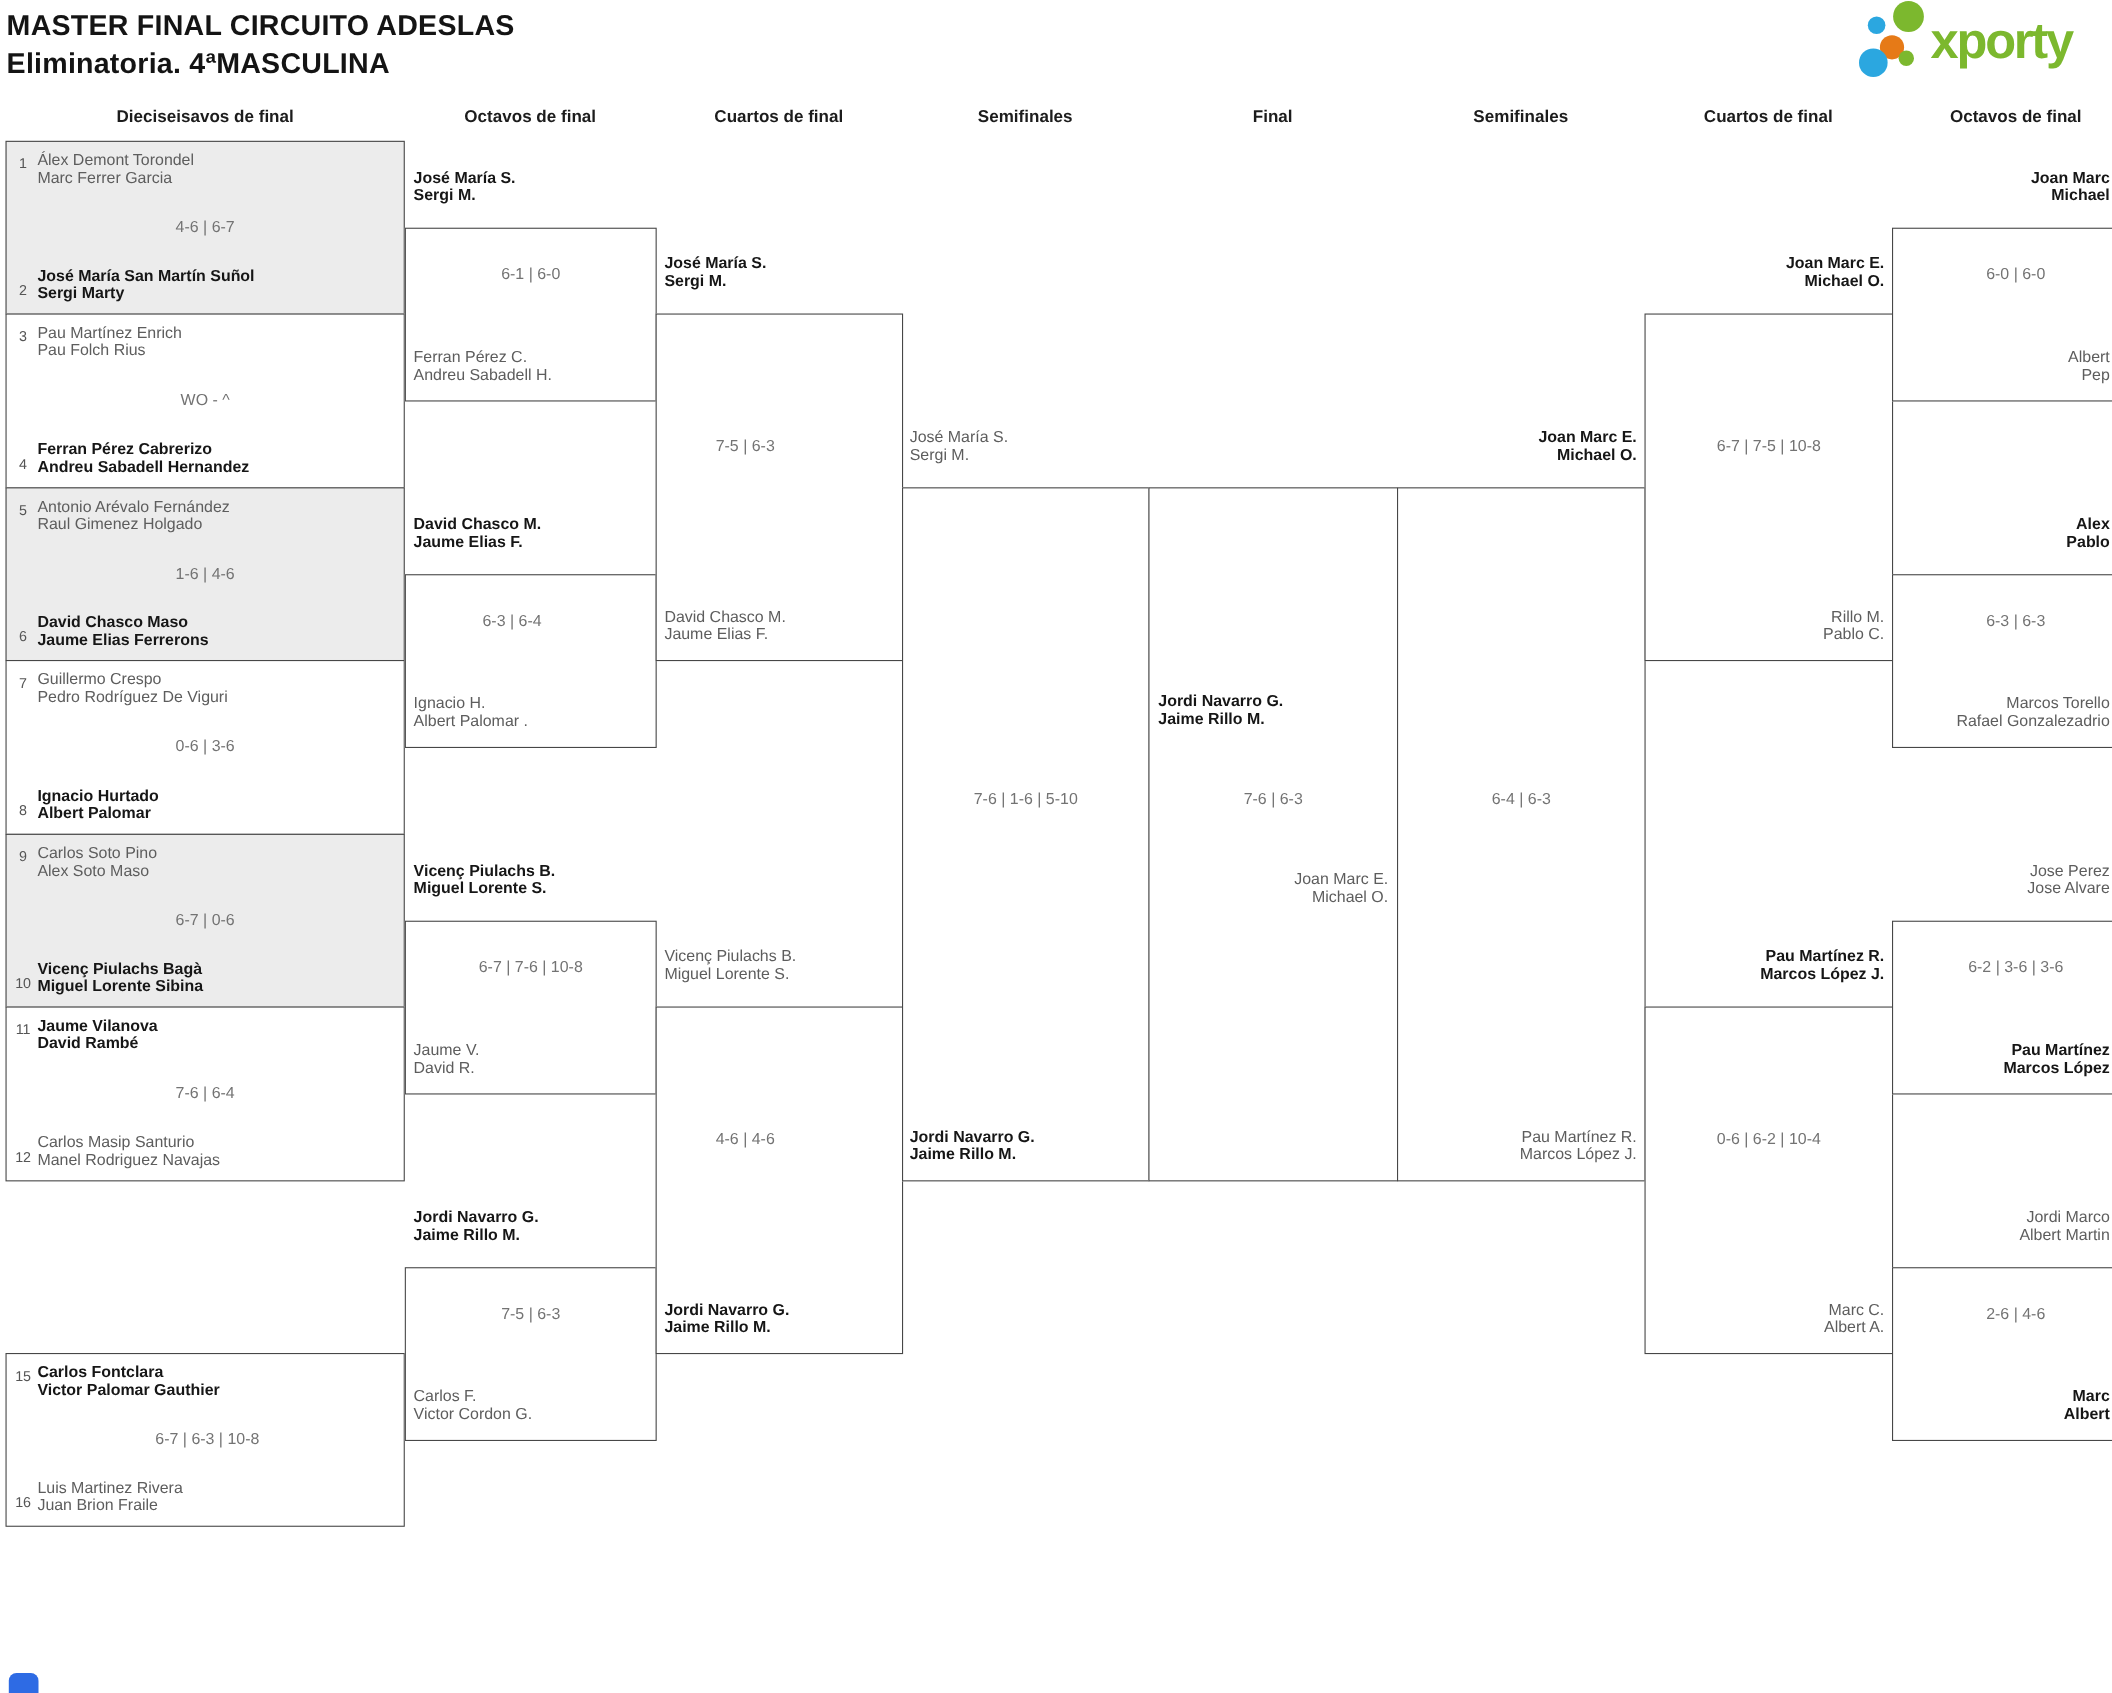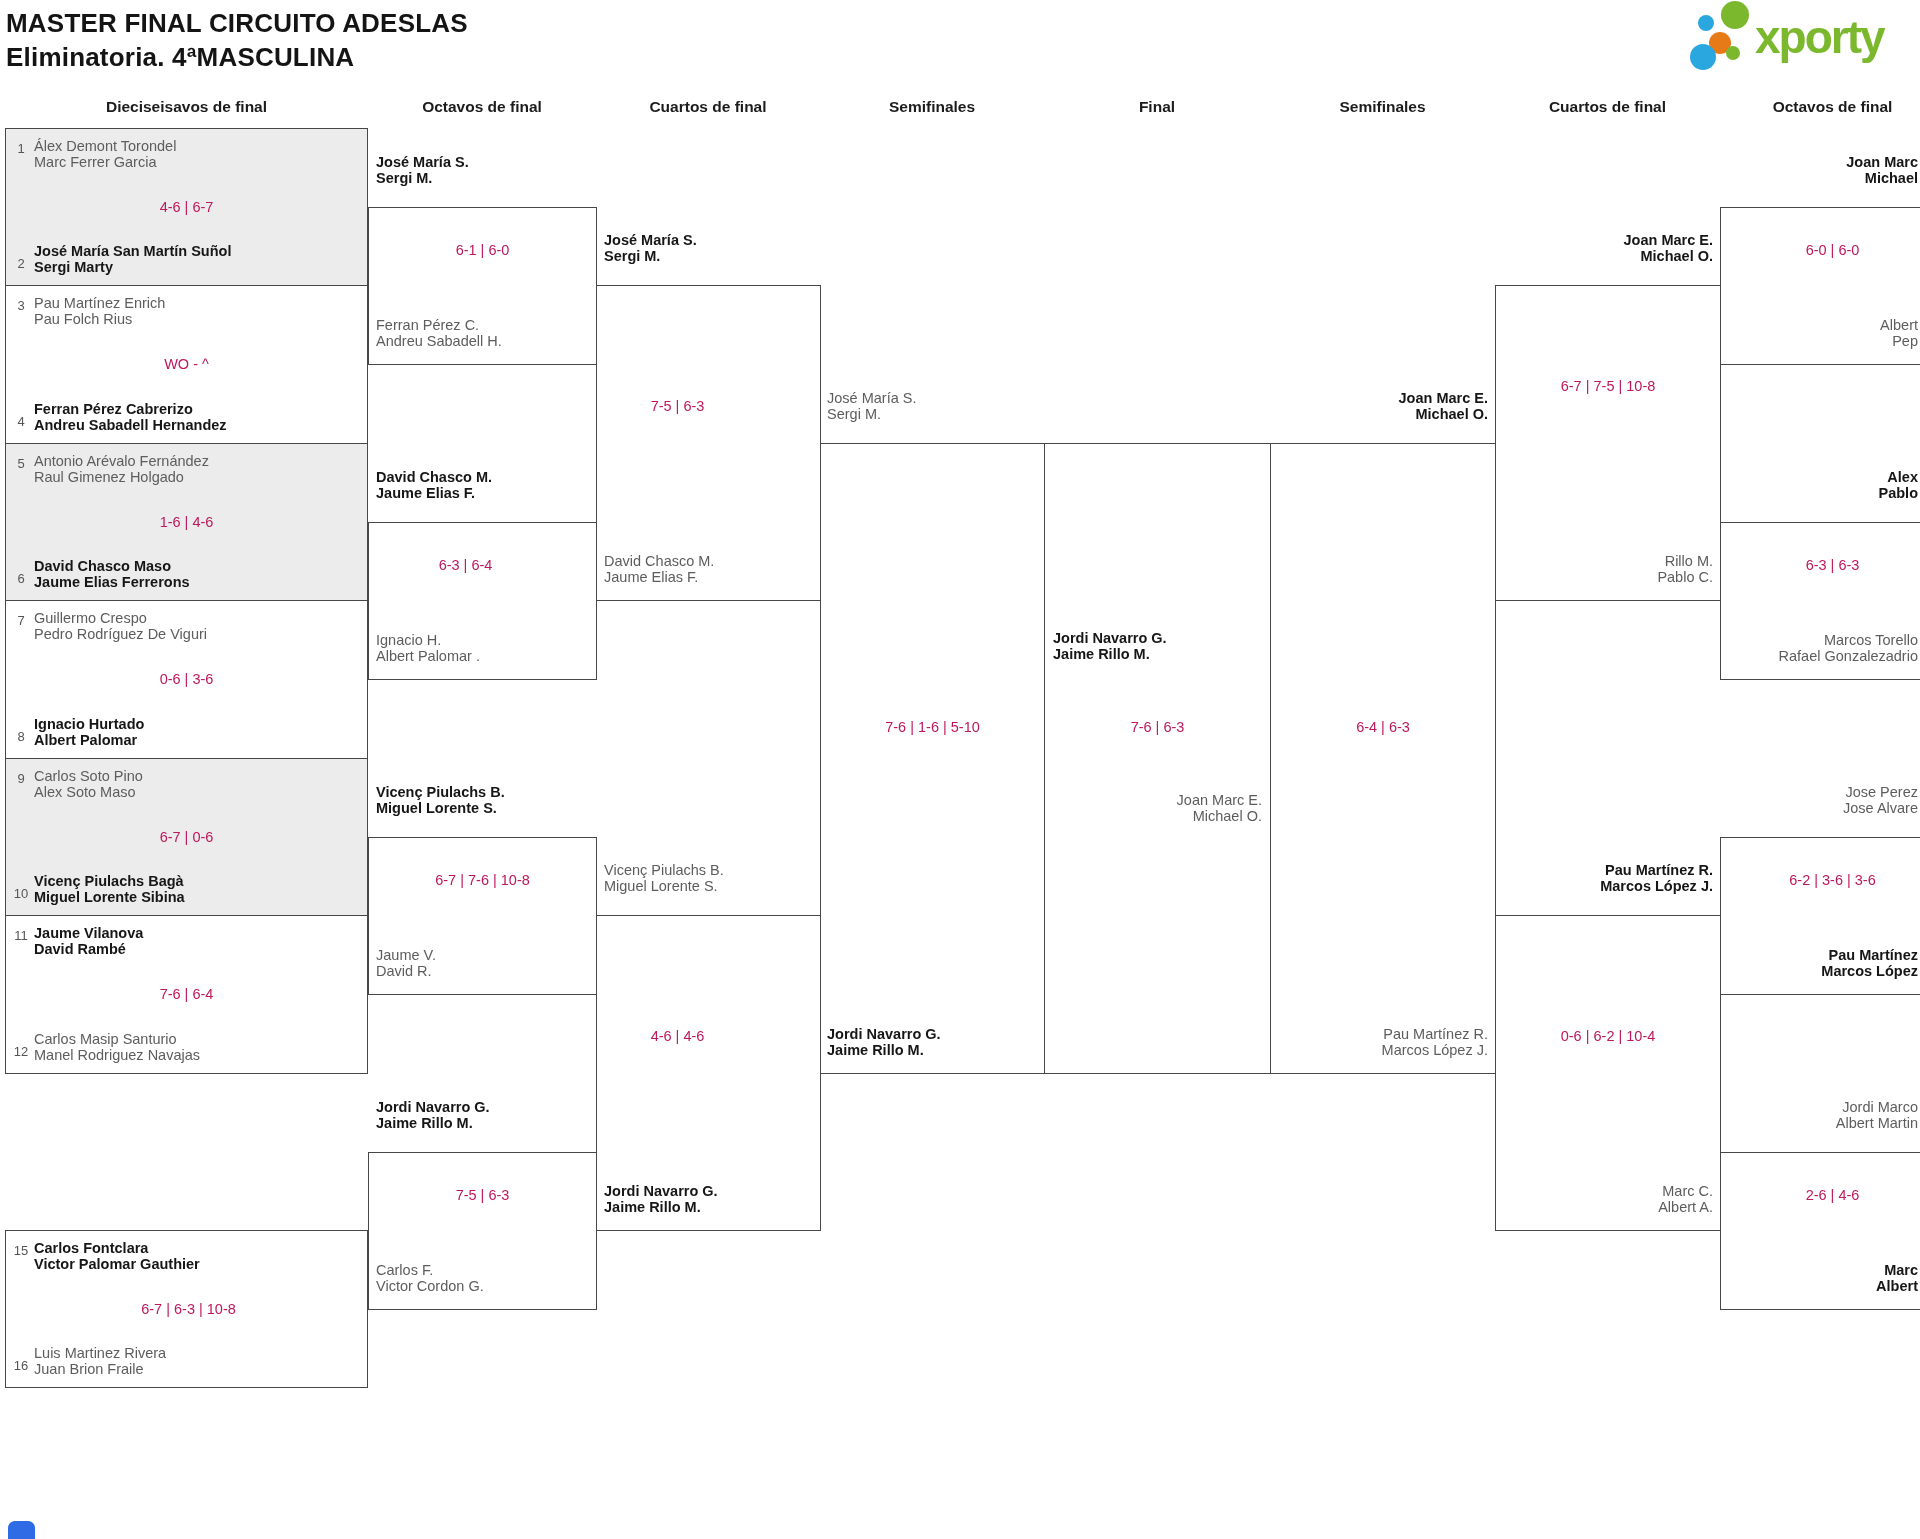--- a/index.html
+++ b/index.html
@@ -6,21 +6,21 @@
   html,body{margin:0;padding:0;background:#fff;}
   #page{position:relative;width:1920px;height:1539px;overflow:hidden;background:#fff;
         font-family:"Liberation Sans",sans-serif;color:#161616;}
   .title-line{position:absolute;left:6px;font-size:26px;font-weight:700;color:#141414;white-space:nowrap;letter-spacing:0.2px;}
   .hdr{position:absolute;top:98px;font-size:15.5px;font-weight:700;color:#1c1c1c;text-align:center;white-space:nowrap;}
   .box{position:absolute;border:1px solid #474747;background:#fff;box-sizing:border-box;}
   .pair{background:#fff;}
   .pair.shaded{background:#ececec;}
   .team{position:absolute;font-size:14.5px;line-height:16px;color:#5d5d5d;font-weight:400;white-space:nowrap;}
   .team.win{color:#161616;font-weight:700;}
-  .score{position:absolute;font-size:14.5px;line-height:20px;color:#be185d;text-align:center;white-space:nowrap;}
+  .score{position:absolute;font-size:14.5px;line-height:20px;color:#737373;text-align:center;white-space:nowrap;}
   .num{position:absolute;font-size:13px;color:#555;width:20px;text-align:center;}
   .r{text-align:right;}
   .dot{position:absolute;border-radius:50%;}
   #logo-text{position:absolute;left:1755px;top:10px;font-size:46px;font-weight:700;color:#7cb82e;letter-spacing:-2px;}
   #widget{position:absolute;left:8px;top:1521px;width:27px;height:26px;border-radius:7px;background:#2e6be4;}
 </style>
 </head>
 <body>
 
 <div id="page">
@@ -242,21 +242,21 @@
   <div class="team lbl r" style="right:432px;top:1026px">
     <div>Pau Martínez R.</div>
     <div>Marcos López J.</div>
   </div>
 
   <div class="box" style="left:1495px;top:285px;width:226px;height:316px"></div>
   <div class="team lbl win r" style="right:207px;top:232px">
     <div>Joan Marc E.</div>
     <div>Michael O.</div>
   </div>
-  <div class="score" style="left:1495px;width:226px;top:376px">6-7 | 7-5 | 10-8</div>
+  <div class="score" style="left:1495px;width:226px;top:396px">6-7 | 7-5 | 10-8</div>
   <div class="team lbl r" style="right:207px;top:553px">
     <div>Rillo M.</div>
     <div>Pablo C.</div>
   </div>
 
   <div class="box" style="left:1495px;top:915px;width:226px;height:316px"></div>
   <div class="team lbl win r" style="right:207px;top:862px">
     <div>Pau Martínez R.</div>
     <div>Marcos López J.</div>
   </div>

